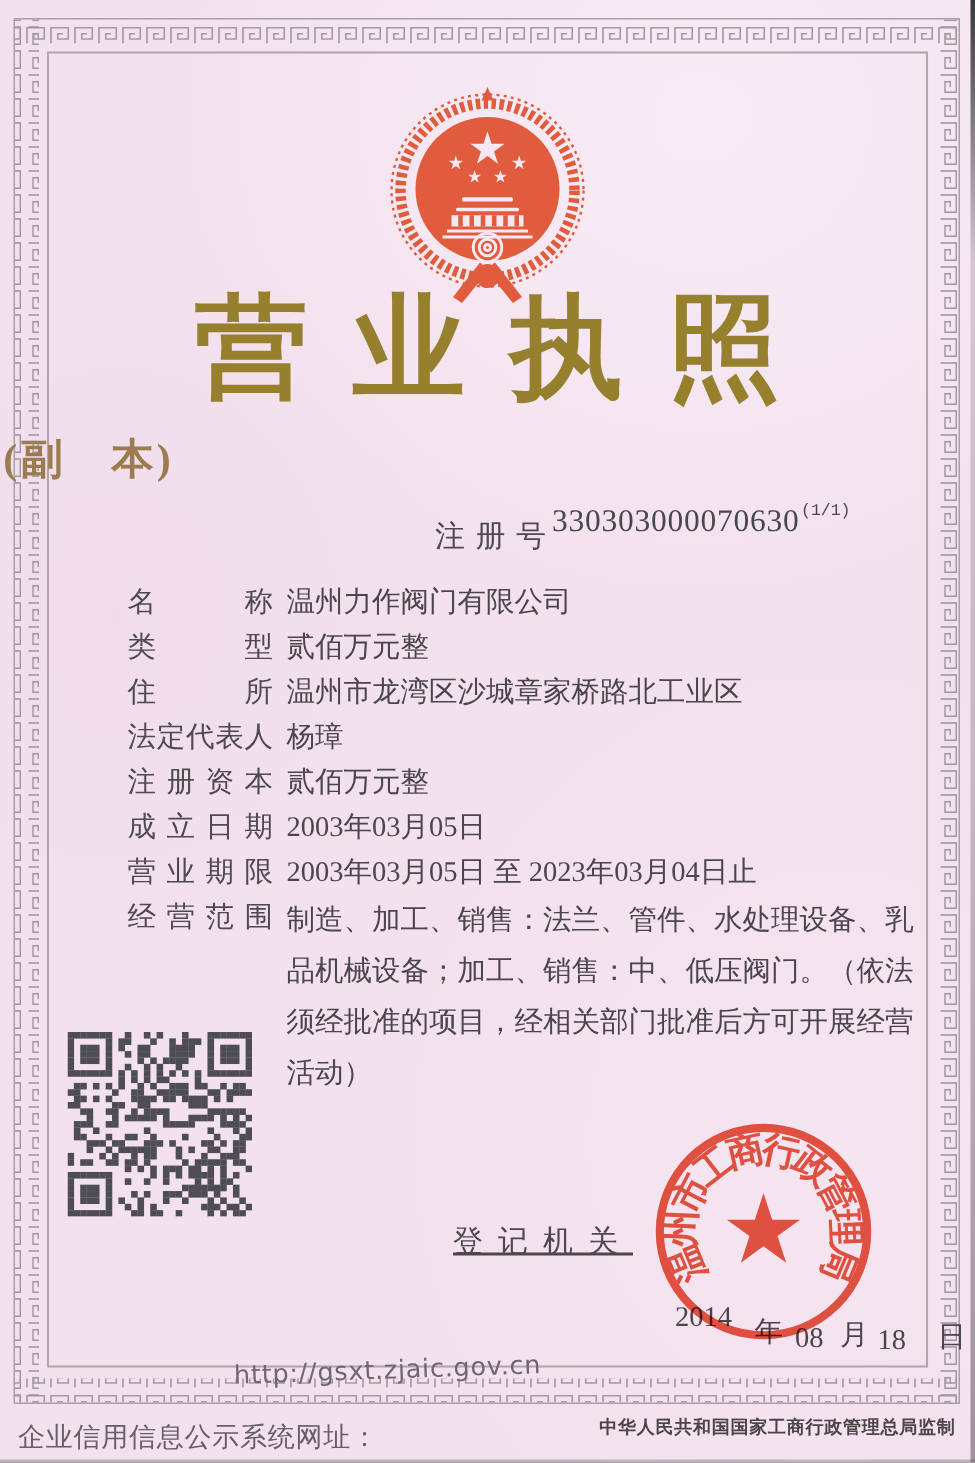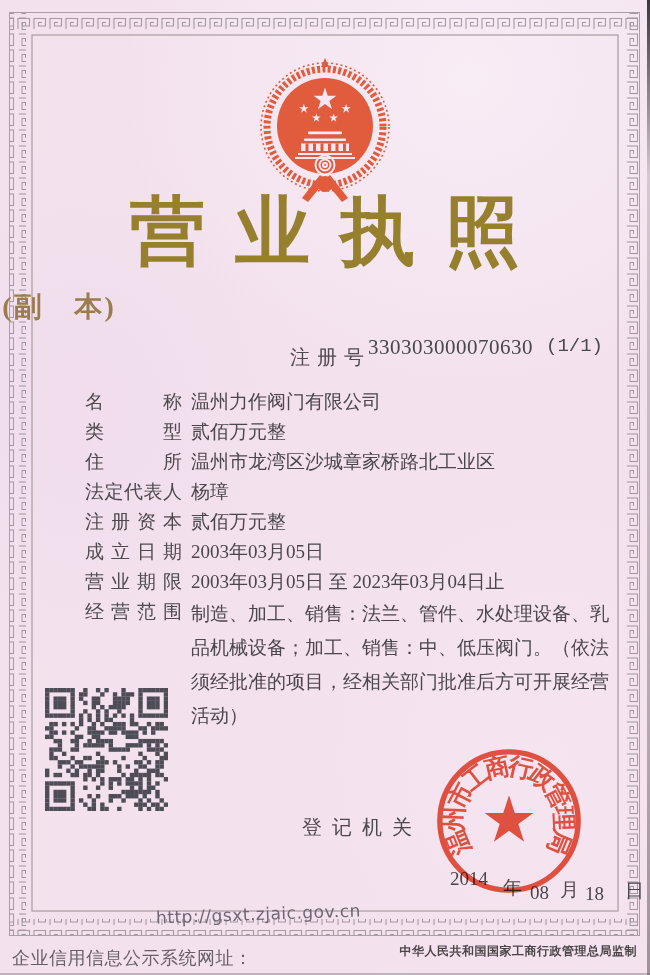--- a/index.html
+++ b/index.html
@@ -24,36 +24,36 @@
     font-size:28px;line-height:1.1;color:#9a7c4e;letter-spacing:.08em;text-indent:.08em;font-weight:bold;
   }
   .reg-row{position:absolute;left:290px;top:344px;z-index:2;height:26px;}
   .reg-label{font-size:20px;letter-spacing:7px;color:#4f4a4f;white-space:nowrap;}
   .reg-no{
     position:absolute;left:78px;top:-9px;white-space:nowrap;
     font-family:Liberation Serif, serif;
     font-size:21px;letter-spacing:.5px;color:#47474c;
   }
   .reg-page{
-    position:absolute;left:256px;top:-9px;white-space:nowrap;
+    position:absolute;left:244px;top:-9px;white-space:nowrap;
     font-family:"Liberation Mono","DejaVu Sans Mono",monospace;
-    font-size:19px;color:#47474c;
+    font-size:11px;color:#47474c;
   }
   .fields{position:absolute;left:85px;top:392px;width:534px;z-index:2;}
   .frow{display:flex;align-items:flex-start;margin-bottom:11px;}
   .flabel{
     width:97px;min-width:97px;height:19px;display:flex;justify-content:space-between;
     font-size:19px;line-height:19px;color:#4f4a4f;
   }
   .fvalue{margin-left:9px;width:428px;font-size:19px;line-height:19px;color:#4b464b;}
   .frow:last-child .fvalue{line-height:34px;margin-top:-5px;}
   .qr{position:absolute;left:45px;top:688px;width:123px;height:123px;z-index:2;}
   .registrar{
     position:absolute;left:302px;top:814px;z-index:2;
-    font-size:20px;letter-spacing:10px;color:#4e484d;white-space:nowrap;
+    font-size:20px;letter-spacing:10px;color:#4e484d;white-space:nowrap;text-decoration:underline;
   }
   .seal{position:absolute;left:430px;top:744px;width:158px;height:158px;z-index:5;mix-blend-mode:multiply;opacity:.95;}
   .date{position:absolute;left:445px;top:858px;width:220px;height:42px;z-index:3;font-size:19px;color:#4a4549;}
   .date span{position:absolute;white-space:nowrap;}
   .d0{left:5px;top:10px;}
   .d1{left:58px;top:17px;}
   .d2{left:85px;top:8px;margin-top:16px;}
   .d3{left:115px;top:19px;}
   .d4{left:140px;top:3px;margin-top:22px;}
   .d5{left:180px;top:20px;}

